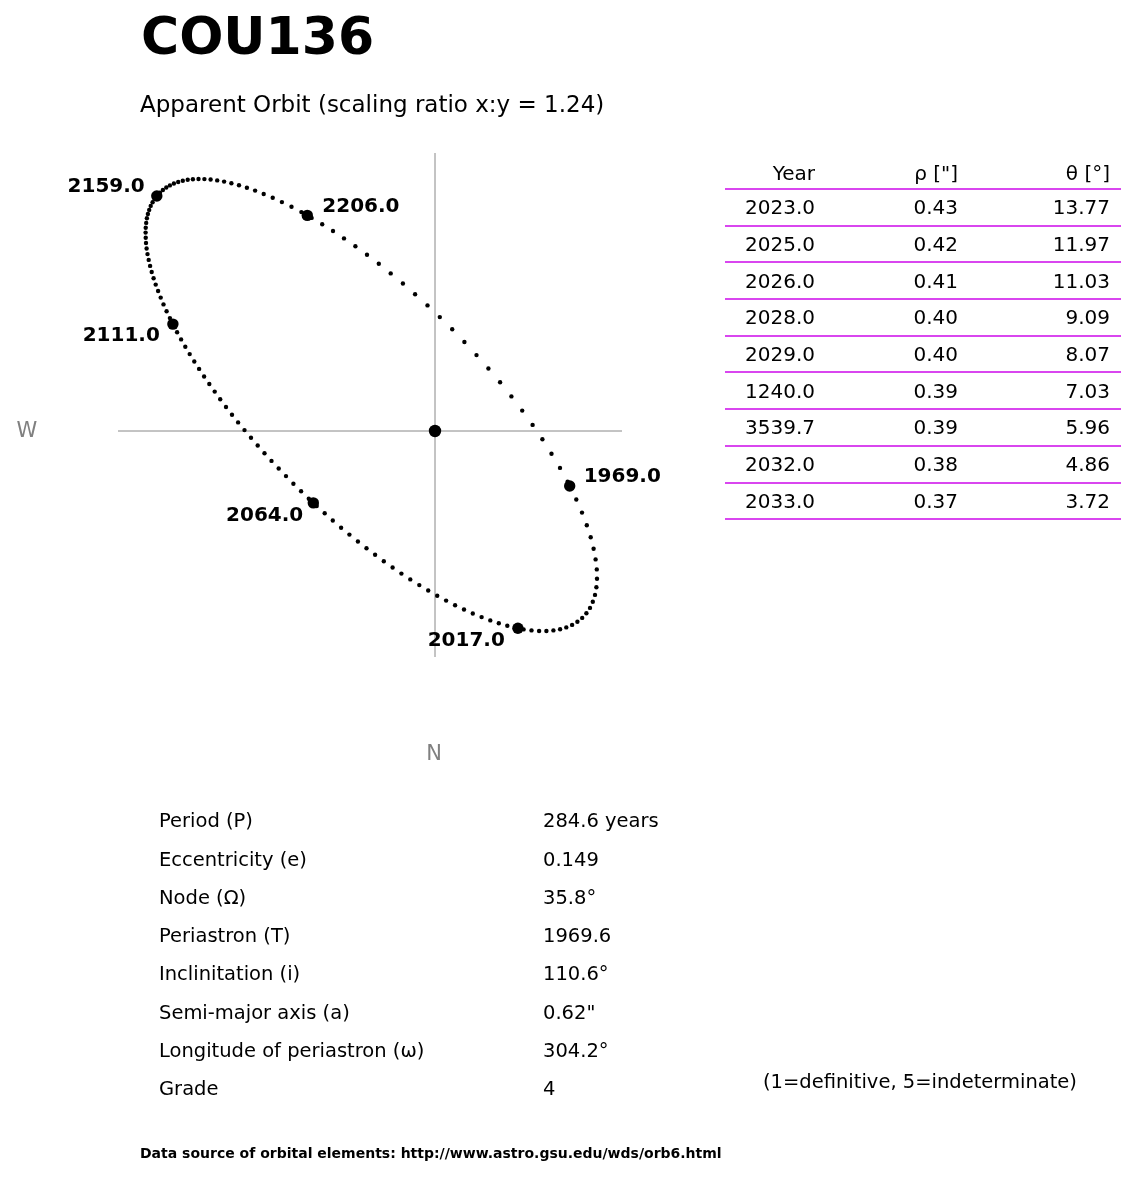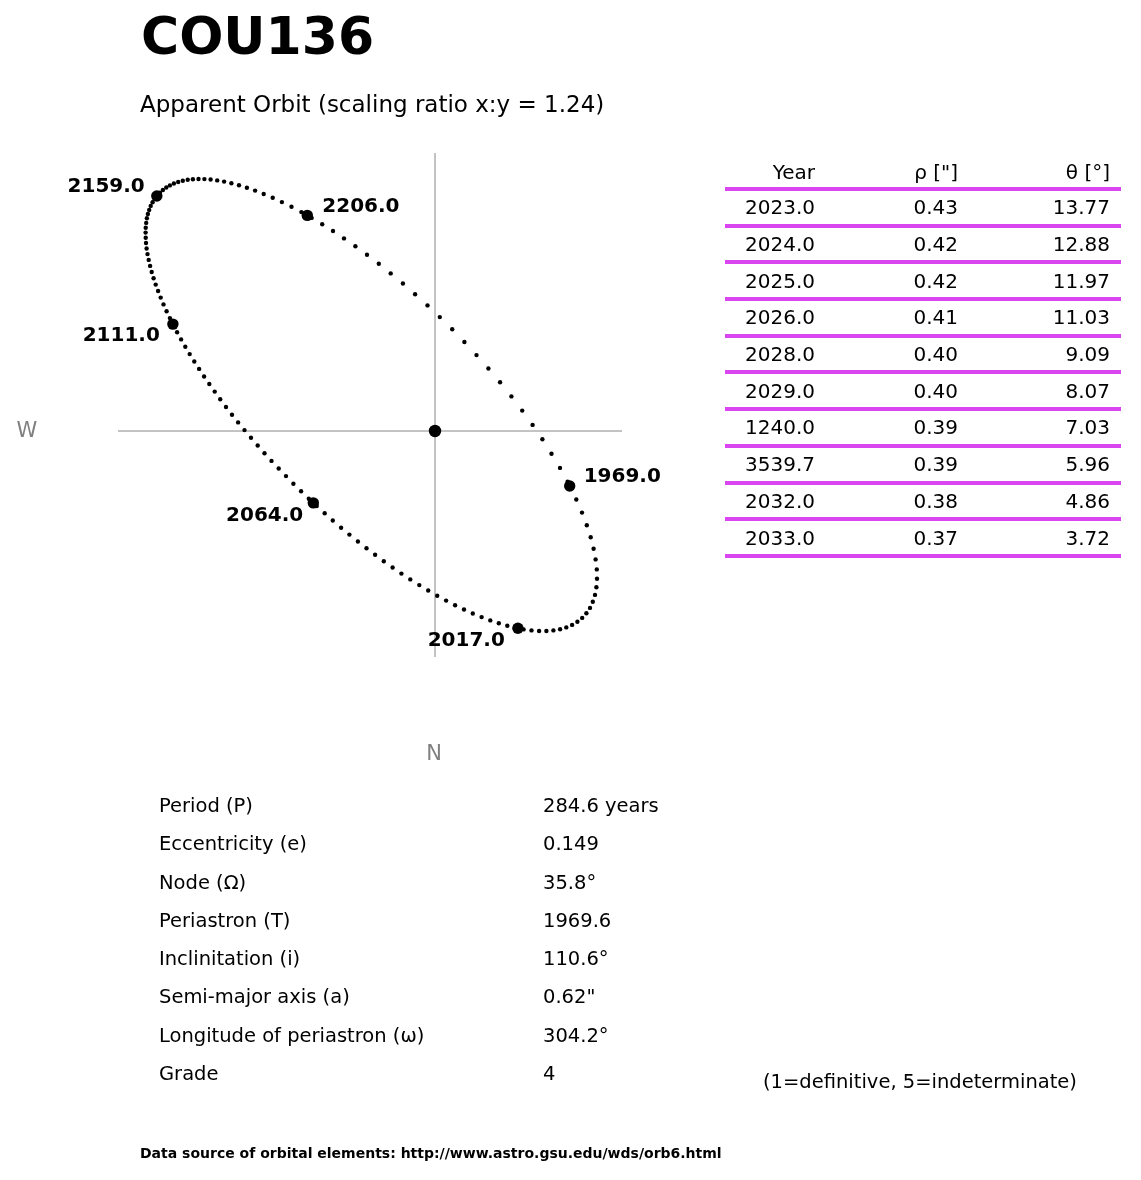--- a/index.html
+++ b/index.html
@@ -6,26 +6,26 @@
   .page{position:relative;width:1141px;height:1180px;background:#ffffff;overflow:hidden;
         font-family:"DejaVu Sans",sans-serif;color:#000;}
   .title{position:absolute;left:141px;top:8px;font-size:52px;font-weight:bold;line-height:1.1;white-space:nowrap;}
   .subtitle{position:absolute;left:140px;top:82px;font-size:23px;line-height:1.3;white-space:nowrap;margin-top:8px;}
   #orbit-svg{position:absolute;left:0;top:0;}
   #orbit-svg text{font-family:"DejaVu Sans",sans-serif;}
   .ephem{position:absolute;left:725px;top:157px;border-collapse:collapse;font-size:20px;}
   .ephem th,.ephem td{font-weight:normal;text-align:right;padding:0;white-space:nowrap;}
   .ephem thead tr{height:32px;}
   .ephem tbody tr{height:36.7px;}
-  .ephem thead tr,.ephem tbody tr{border-bottom:4px solid #d946ef;}
+  .ephem thead tr,.ephem tbody tr{border-bottom:2px solid #d946ef;}
   .ephem .c1{width:90px;}
   .ephem .c2{width:143px;}
   .ephem .c3{width:152px;padding-right:11px;}
   .elements{position:absolute;left:159px;top:794px;font-size:19.5px;}
-  .el-row{position:relative;height:38.3px;display:flex;align-items:flex-start;width:960px;}
+  .el-row{position:relative;height:38.3px;display:flex;align-items:flex-end;width:960px;}
   .el-label{display:inline-block;width:384px;}
   .el-value{display:inline-block;}
   .el-note{position:absolute;left:604px;top:50%;transform:translateY(-50%);white-space:nowrap;}
   .footer{position:absolute;left:140px;top:1145px;font-size:14px;font-weight:bold;white-space:nowrap;}
 </style>
 </head>
 <body>
 
 <div class="page">
 
@@ -207,25 +207,20 @@
         <th class="c3">θ [°]</th>
       </tr>
     </thead>
     <tbody id="ephem-body">
         <tr>
           <td class="c1">2023.0</td>
           <td class="c2">0.43</td>
           <td class="c3">13.77</td>
         </tr>
         <tr>
-          <td class="c1">2024.0</td>
-          <td class="c2">0.42</td>
-          <td class="c3">12.88</td>
-        </tr>
-        <tr>
           <td class="c1">2025.0</td>
           <td class="c2">0.42</td>
           <td class="c3">11.97</td>
         </tr>
         <tr>
           <td class="c1">2026.0</td>
           <td class="c2">0.41</td>
           <td class="c3">11.03</td>
         </tr>
         <tr>

